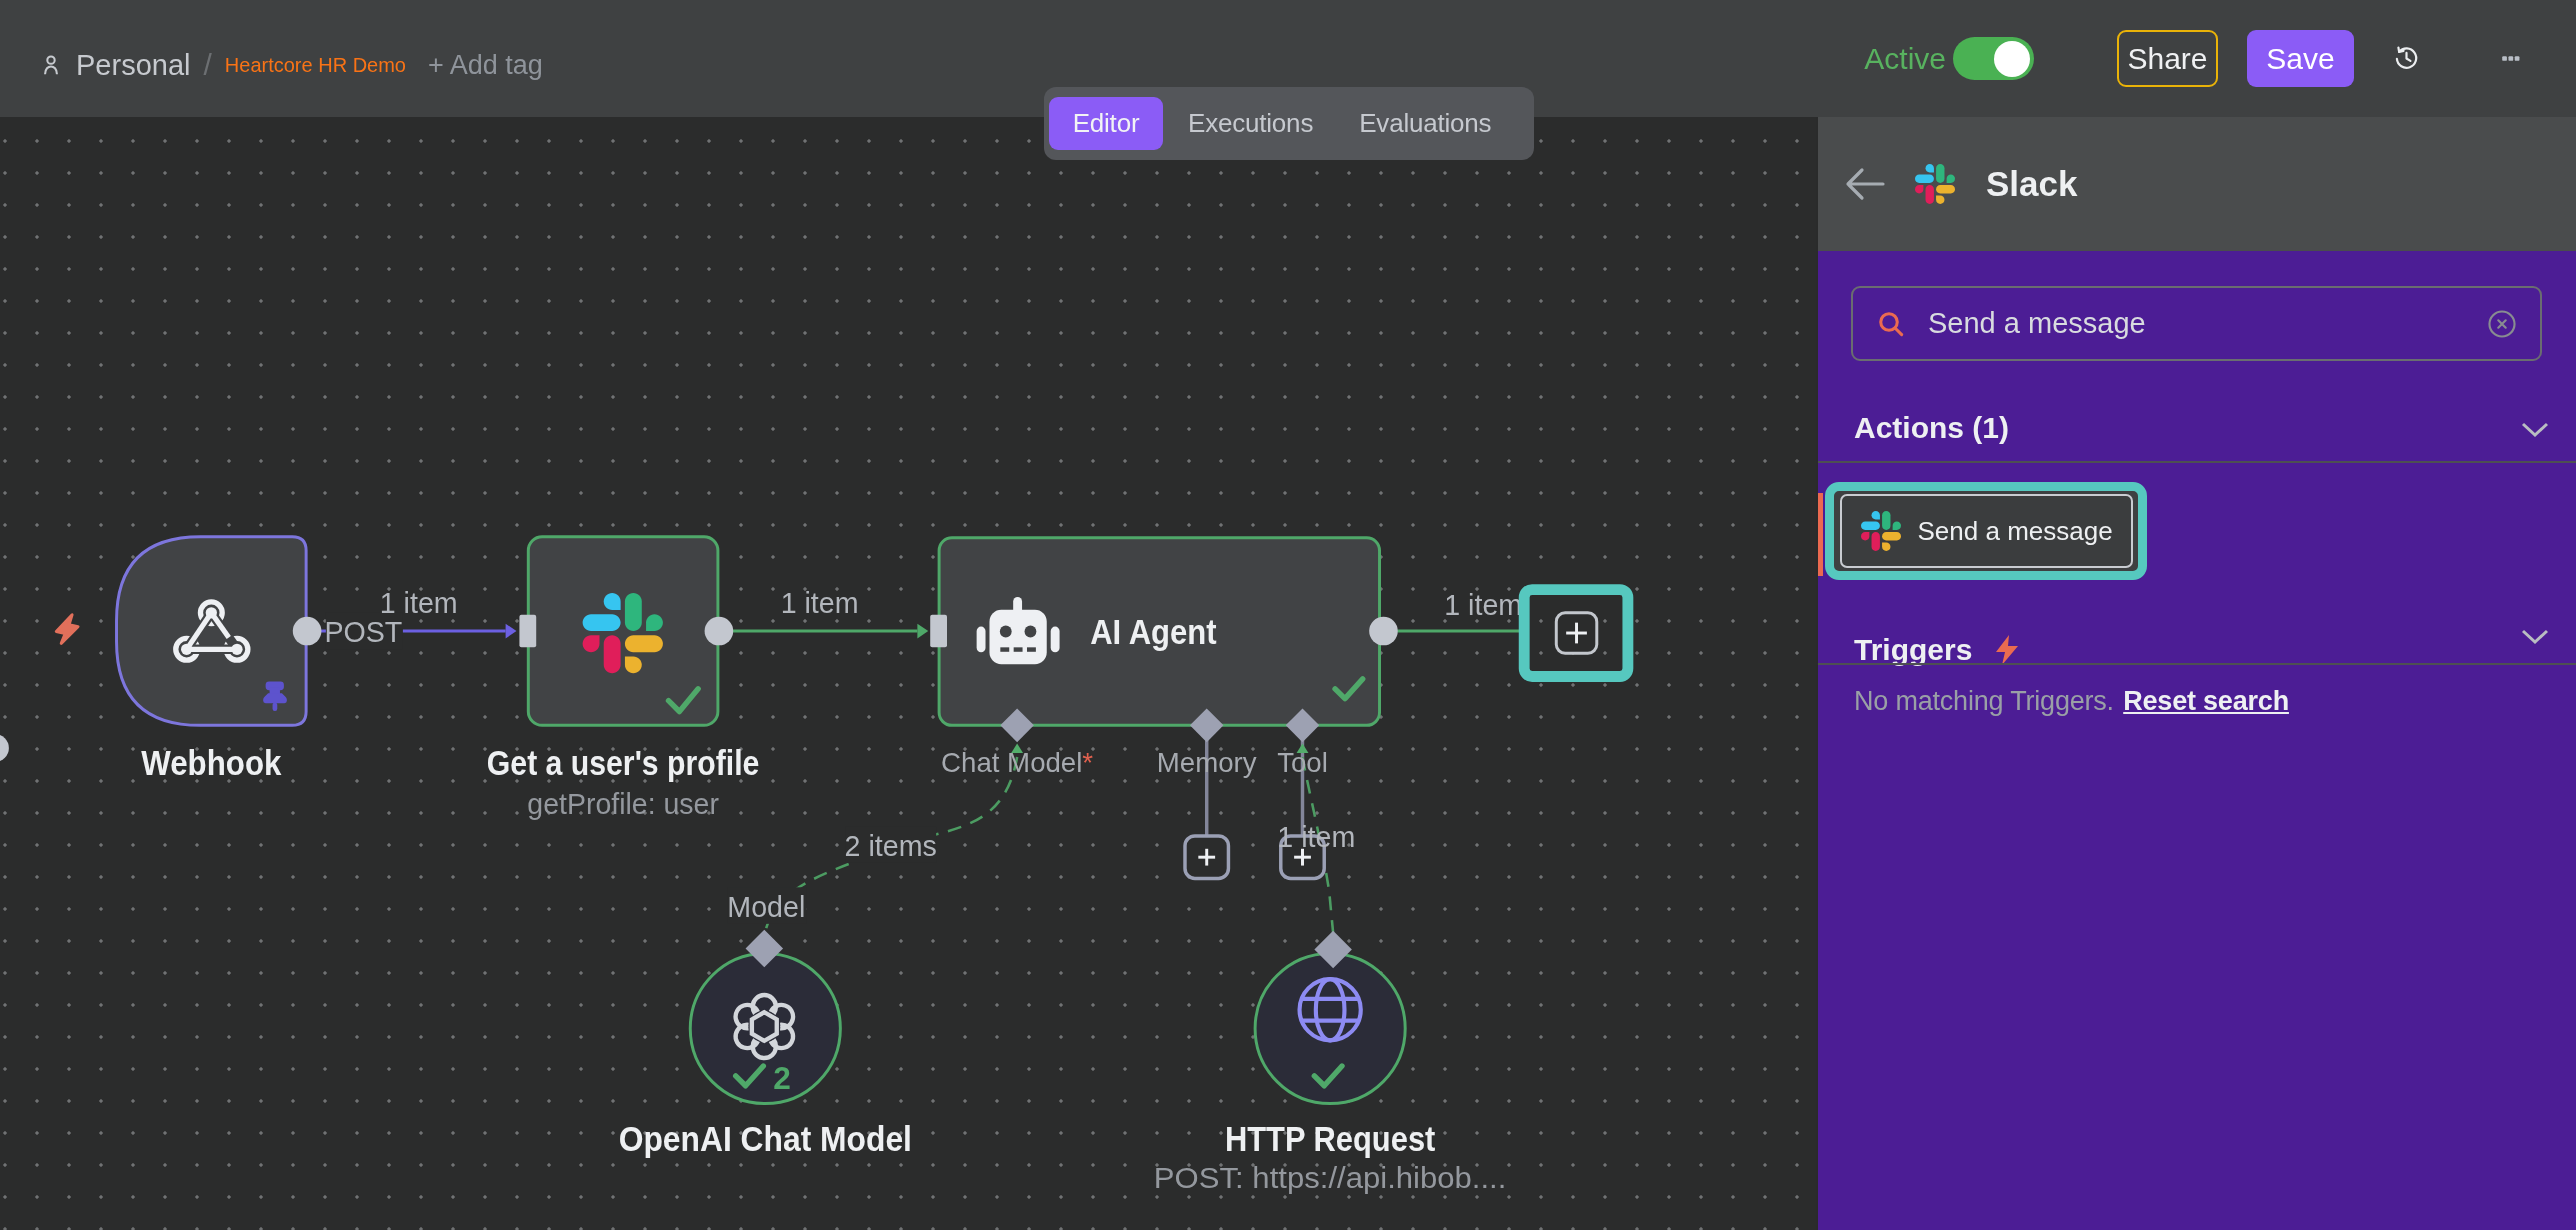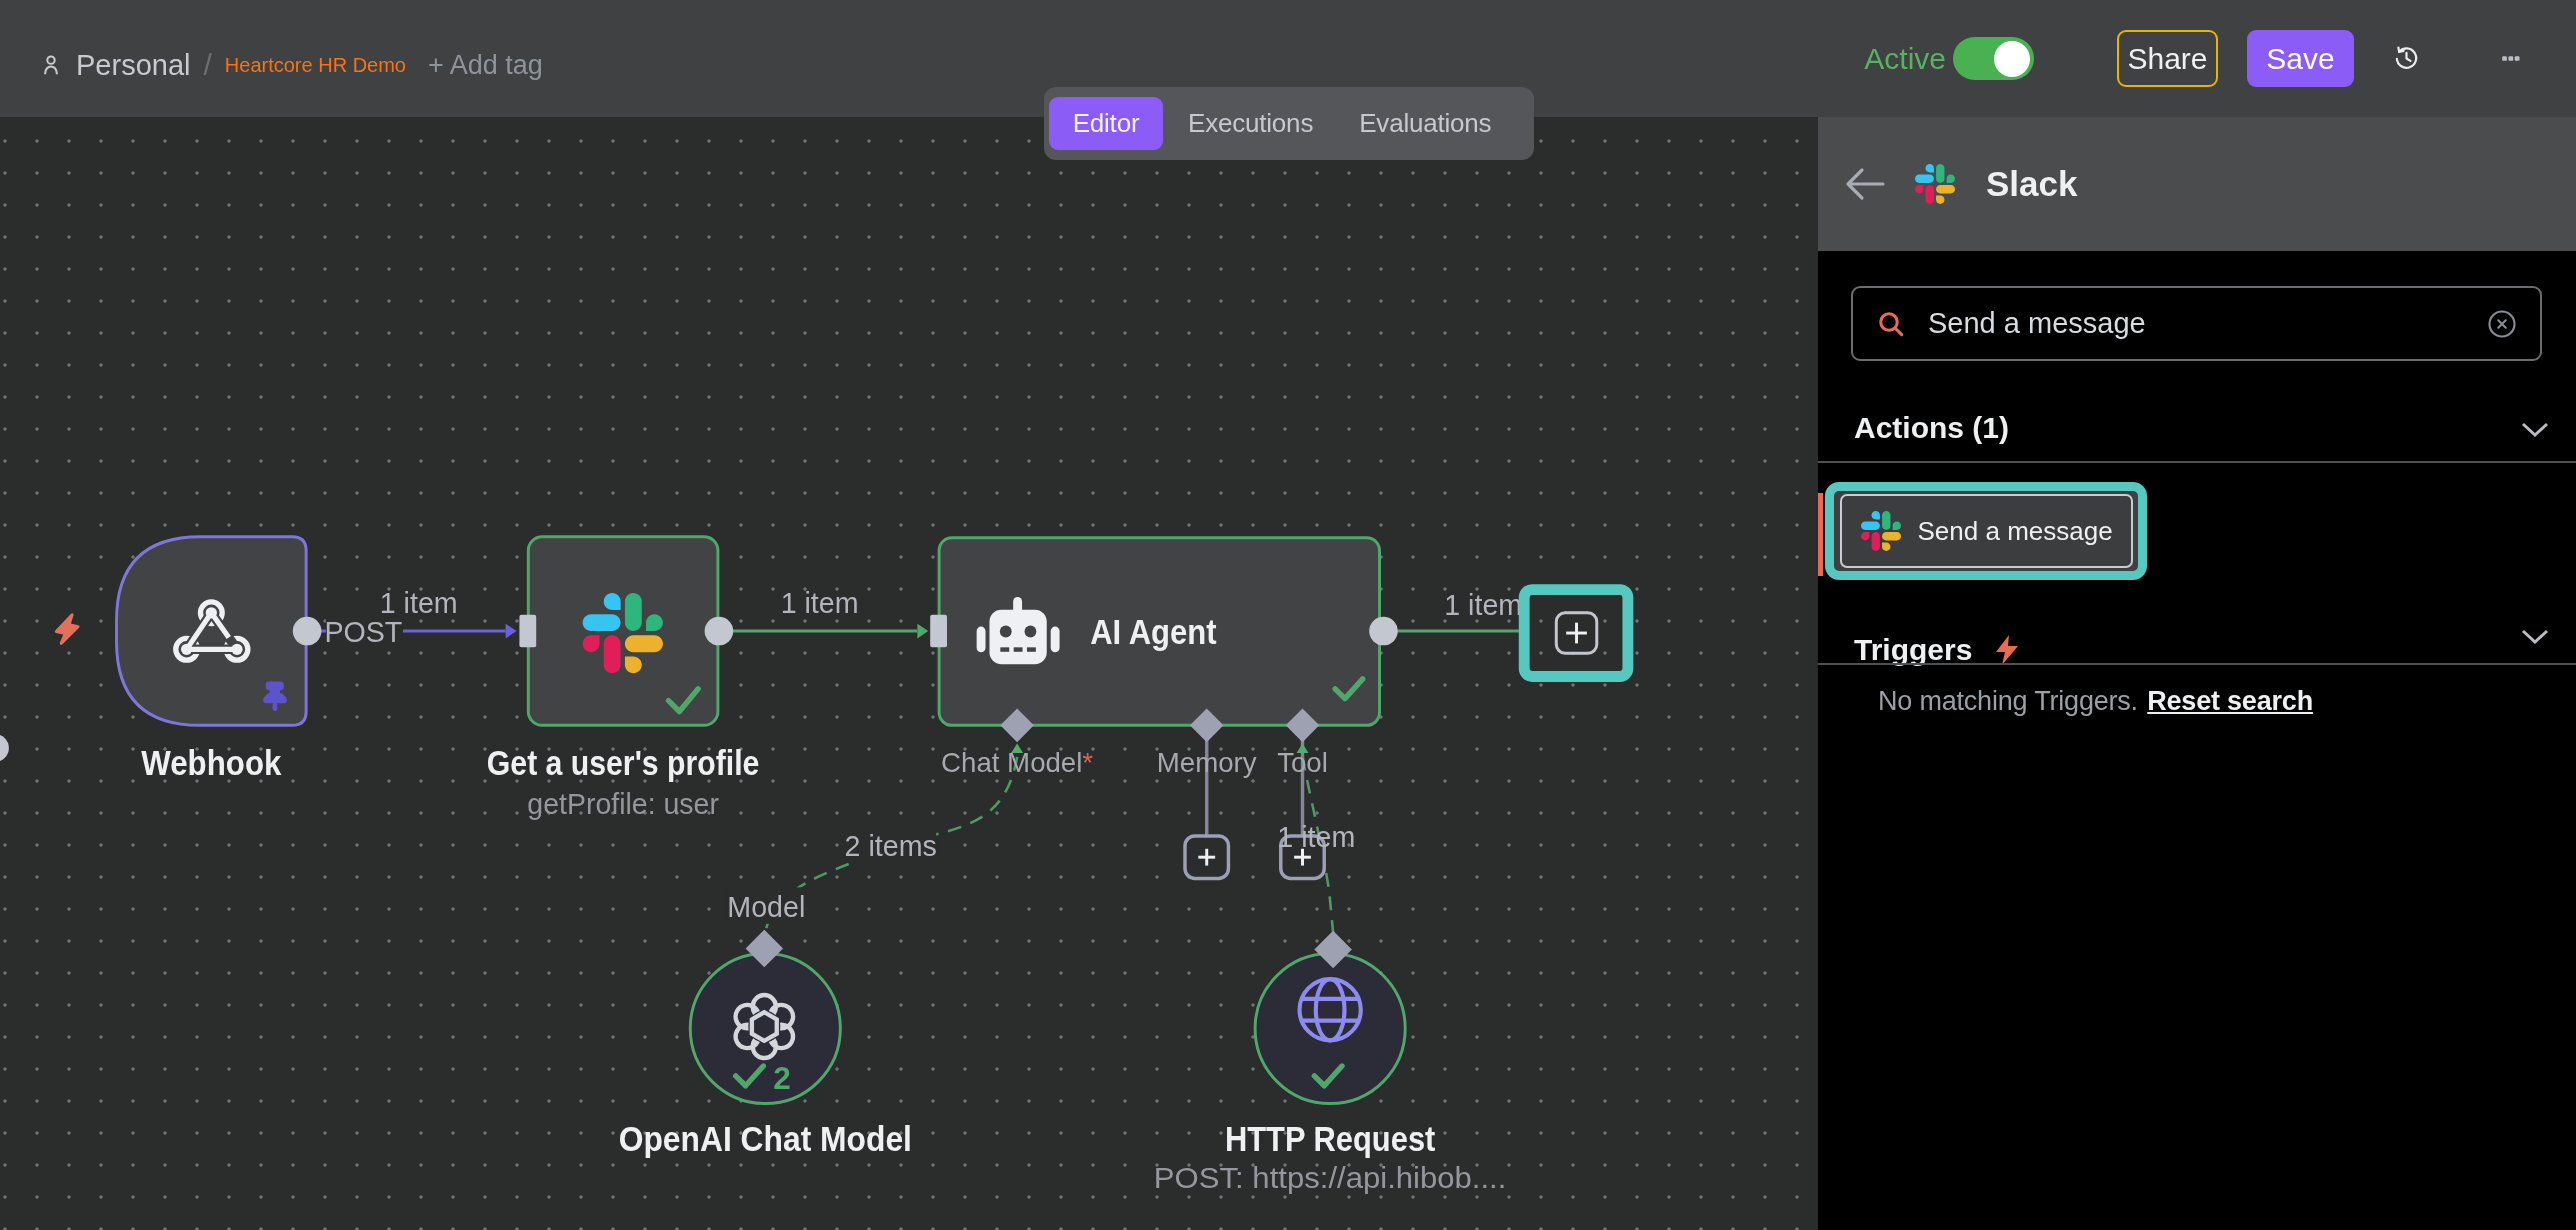--- a/index.html
+++ b/index.html
@@ -25,21 +25,21 @@
     display:flex;align-items:center;padding:0 5px;z-index:30;}
   #tabs .tab{font-size:26px;letter-spacing:-0.2px;color:#c6c9cf;display:flex;align-items:center;justify-content:center;height:53px;}
   #tabs .active{background:#8b5cf6;color:#f2f3f5;border-radius:9px;width:114px;}
   #tabs .t2{margin-left:25px;}
   #tabs .t3{margin-left:46px;}
   
   #canvas{position:absolute;left:0;top:117px;width:1816px;height:1114px;background-color:#2b2c2c;
     background-image:radial-gradient(circle, rgba(222,228,232,0.38) 1.4px, transparent 1.9px);
     background-size:32px 32px;background-position:21px 8px;}
   
-  #panel{position:absolute;left:1816px;top:117px;width:760px;height:1114px;background:#000000;border-left:2px solid #2a2b2b;}
+  #panel{position:absolute;left:1816px;top:117px;width:760px;height:1114px;background:#4c1d95;border-left:2px solid #2a2b2b;}
   #panelhead{position:absolute;left:0;top:0;width:100%;height:134px;background:#4a4c4d;display:flex;align-items:center;}
   #panelhead .slacktitle{color:#eef0f2;font-size:35px;font-weight:bold;margin-left:31px;}
   #searchbox{position:absolute;left:33px;top:169px;width:691px;height:75px;border:2px solid #6a6d70;border-radius:9px;
      display:flex;align-items:center;}
   #searchbox .q{color:#d8dbdf;font-size:29px;margin-left:21px;}
   .secthead{position:absolute;left:36px;color:#eef0f2;font-size:30px;font-weight:bold;display:flex;align-items:center;}
   .divider{position:absolute;left:0;width:760px;height:0;border-top:2px solid #4e5052;}
   #highlight{position:absolute;left:7px;top:365px;width:322px;height:98px;border:9px solid #56c8bf;border-radius:14px;
      background:#3e4041;display:flex;align-items:center;justify-content:center;}
   #hl-inner{width:293px;height:74px;background:#3b3d3e;border:2px solid #c9ccd1;border-radius:7px;display:flex;align-items:center;overflow:hidden;}
@@ -284,17 +284,17 @@
   <div id="orangestrip"></div>
   <div class="secthead" style="top:472px;margin-top:44px;">Triggers
     <svg style="margin-left:22px" width="26" height="32" viewBox="0 0 26 32" fill="#ea6b50">
         <path d="M15 1 L2 18 H11 L8 31 L24 12 H14 Z"></path>
       </svg>
   </div>
   <svg class="chev" style="top:511px" width="30" height="17" viewBox="0 0 30 17" fill="none" stroke="#b9bdc2" stroke-width="3">
       <path d="M3 3 L15 14 L27 3"></path>
     </svg>
   <div class="divider" style="top:546px;"></div>
-  <div class="graytext" style="position:absolute;left:36px;top:569px;margin-left:24px;">No matching Triggers.
+  <div class="graytext" style="position:absolute;left:36px;top:569px;">No matching Triggers.
     <span style="color:#eef0f2;font-weight:bold;text-decoration:underline;margin-left:2px;">Reset search</span>
   </div>
 </div>
 
 
 </body></html>

